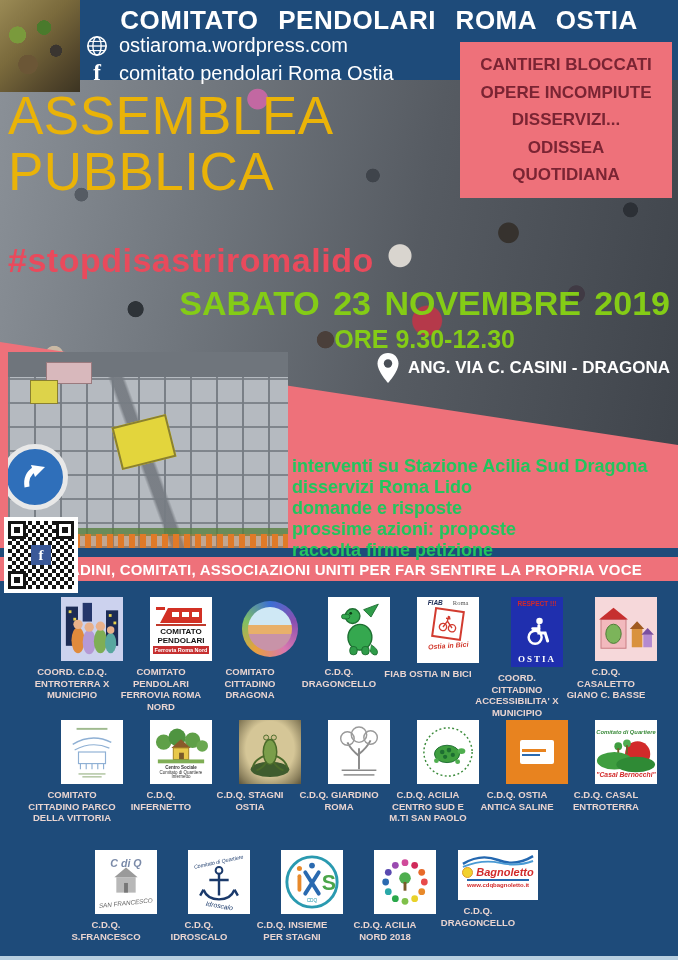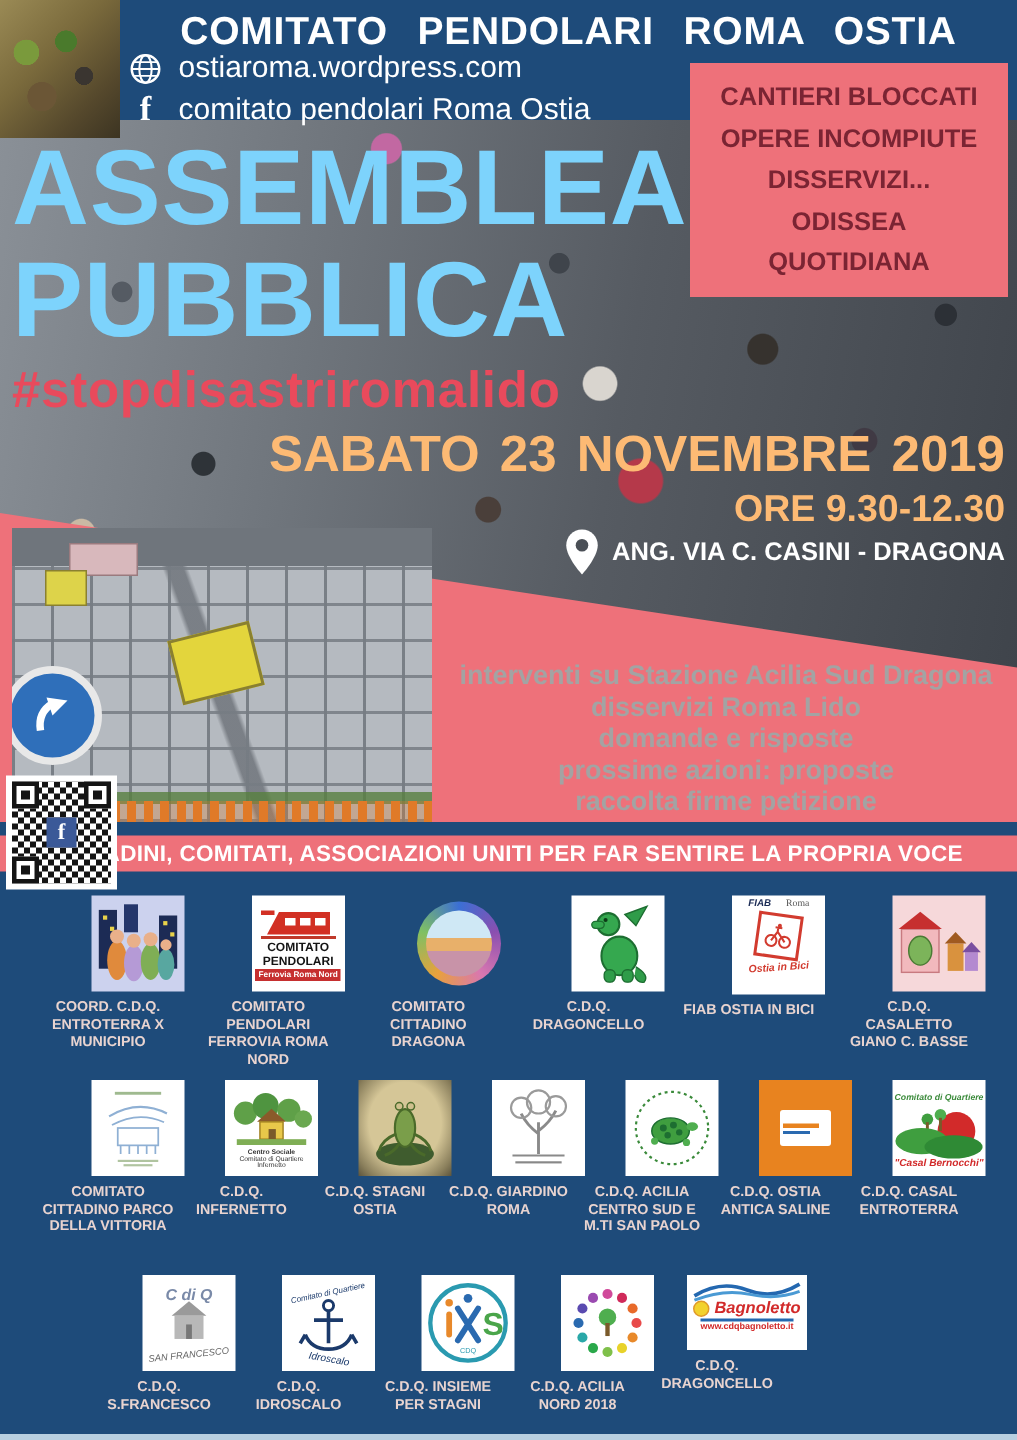--- a/index.html
+++ b/index.html
@@ -47,35 +47,35 @@
       radial-gradient(circle 12px at 12% 30%,#555b63 0 55%,transparent 60%),
       linear-gradient(100deg,#8a9097 0%,#70767d 30%,#565b62 60%,#3f444b 100%);
   }
   
   .alert-box{
     position:absolute;right:6px;top:42px;width:204px;z-index:3;
     background:#ee717a;color:#7a2433;font-weight:bold;font-size:17px;
     text-align:center;line-height:1.62;padding:9px 4px;
   }
   
-  .main-title{position:absolute;left:8px;top:88px;z-index:3;color:#7dd3fc;font-weight:bold;font-size:71px;line-height:1.06;letter-spacing:.5px;}
+  .main-title{position:absolute;left:8px;top:88px;z-index:3;color:#eab308;font-weight:normal;font-size:53px;line-height:1.06;letter-spacing:.5px;}
   .hashtag{position:absolute;left:8px;top:241px;z-index:3;color:#e94a5c;font-weight:bold;font-size:34px;letter-spacing:.5px;}
   
-  .date-block{position:absolute;right:8px;top:284px;z-index:3;color:#fdba74;text-align:right;font-weight:bold;}
+  .date-block{position:absolute;right:8px;top:284px;z-index:3;color:#84cc16;text-align:center;font-weight:bold;}
   .date-line{font-size:34px;word-spacing:4px;}
   .time-line{font-size:25px;margin-top:2px;}
   .venue-block{position:absolute;right:8px;top:352px;z-index:3;display:flex;align-items:center;gap:8px;color:#fff;}
   .venue-text{font-weight:bold;font-size:17px;line-height:1.2;text-align:center;}
   
   .salmon-band{
     position:absolute;left:0;top:332px;width:678px;height:216px;z-index:2;
     background:#ee717a;
     clip-path:polygon(0 10px,100% 113px,100% 100%,0 100%);
   }
-  .agenda{position:absolute;left:292px;top:440px;width:384px;z-index:3;color:#a3a3a3;font-weight:bold;font-size:18px;line-height:21px;text-align:center;}
+  .agenda{position:absolute;left:292px;top:456px;width:384px;z-index:3;color:#22c55e;font-weight:bold;font-size:18px;line-height:21px;}
   
   .construction-photo{
     position:absolute;left:8px;top:352px;width:280px;height:196px;z-index:3;overflow:hidden;
     background-color:#b5bac0;
     background-image:
       linear-gradient(180deg,#6f757c 0 13%,transparent 13%),
       repeating-linear-gradient(90deg,rgba(118,124,131,.95) 0 2px,transparent 2px 26px),
       repeating-linear-gradient(0deg,rgba(118,124,131,.85) 0 2px,transparent 2px 24px),
       linear-gradient(70deg,transparent 46%,rgba(108,113,120,.8) 47% 50%,transparent 51%);
   }
@@ -310,20 +310,33 @@
             <circle cx="16" cy="14" r="4" stroke="#d23b2f" fill="none" stroke-width="1.5"></circle>
             <path d="M6 14 L10 7 L16 14 M10 7 L10 4 M8 4 H13" stroke="#d23b2f" fill="none" stroke-width="1.5"></path>
             <circle cx="11" cy="2.5" r="1.5" fill="#d23b2f"></circle>
           </svg>
         </div>
         <div class="fiab-bici">Ostia in Bici</div>
       </div>
       <div class="logo-caption">FIAB OSTIA IN BICI</div>
     </div>
 
+    <div class="logo-item">
+      <div class="logo-card c-respect">
+        <div class="resp-top">RESPECT !!!</div>
+        <svg width="30" height="30" viewBox="0 0 24 24">
+          <circle cx="14" cy="4" r="2.6" fill="#fff"></circle>
+          <path d="M13.5 7.5 L13.5 13.5 L18.5 13.5 L20.5 20" stroke="#fff" stroke-width="2.4" fill="none" stroke-linecap="round"></path>
+          <path d="M13.5 10 L8.5 10" stroke="#fff" stroke-width="2.2" stroke-linecap="round"></path>
+          <circle cx="10.5" cy="17" r="5.2" stroke="#fff" stroke-width="2" fill="none"></circle>
+        </svg>
+        <div class="resp-bot">OSTIA</div>
+      </div>
+      <div class="logo-caption">COORD. CITTADINO ACCESSIBILITA' X MUNICIPIO</div>
+    </div>
 
     <div class="logo-item">
       <div class="logo-card c-casaletto">
         <svg viewBox="0 0 60 52" width="58" height="50">
           <rect x="4" y="16" width="26" height="30" fill="#f2b9bd" stroke="#c87a80"></rect>
           <polygon points="2,16 17,4 32,16" fill="#c62f2f"></polygon>
           <ellipse cx="17" cy="31" rx="8" ry="10" fill="#7cb45a" stroke="#4a7a34"></ellipse>
           <rect x="36" y="26" width="11" height="19" fill="#d9923e"></rect>
           <polygon points="34,26 41.5,18 49,26" fill="#a05a20"></polygon>
           <rect x="48" y="32" width="9" height="13" fill="#b48ad0"></rect>

